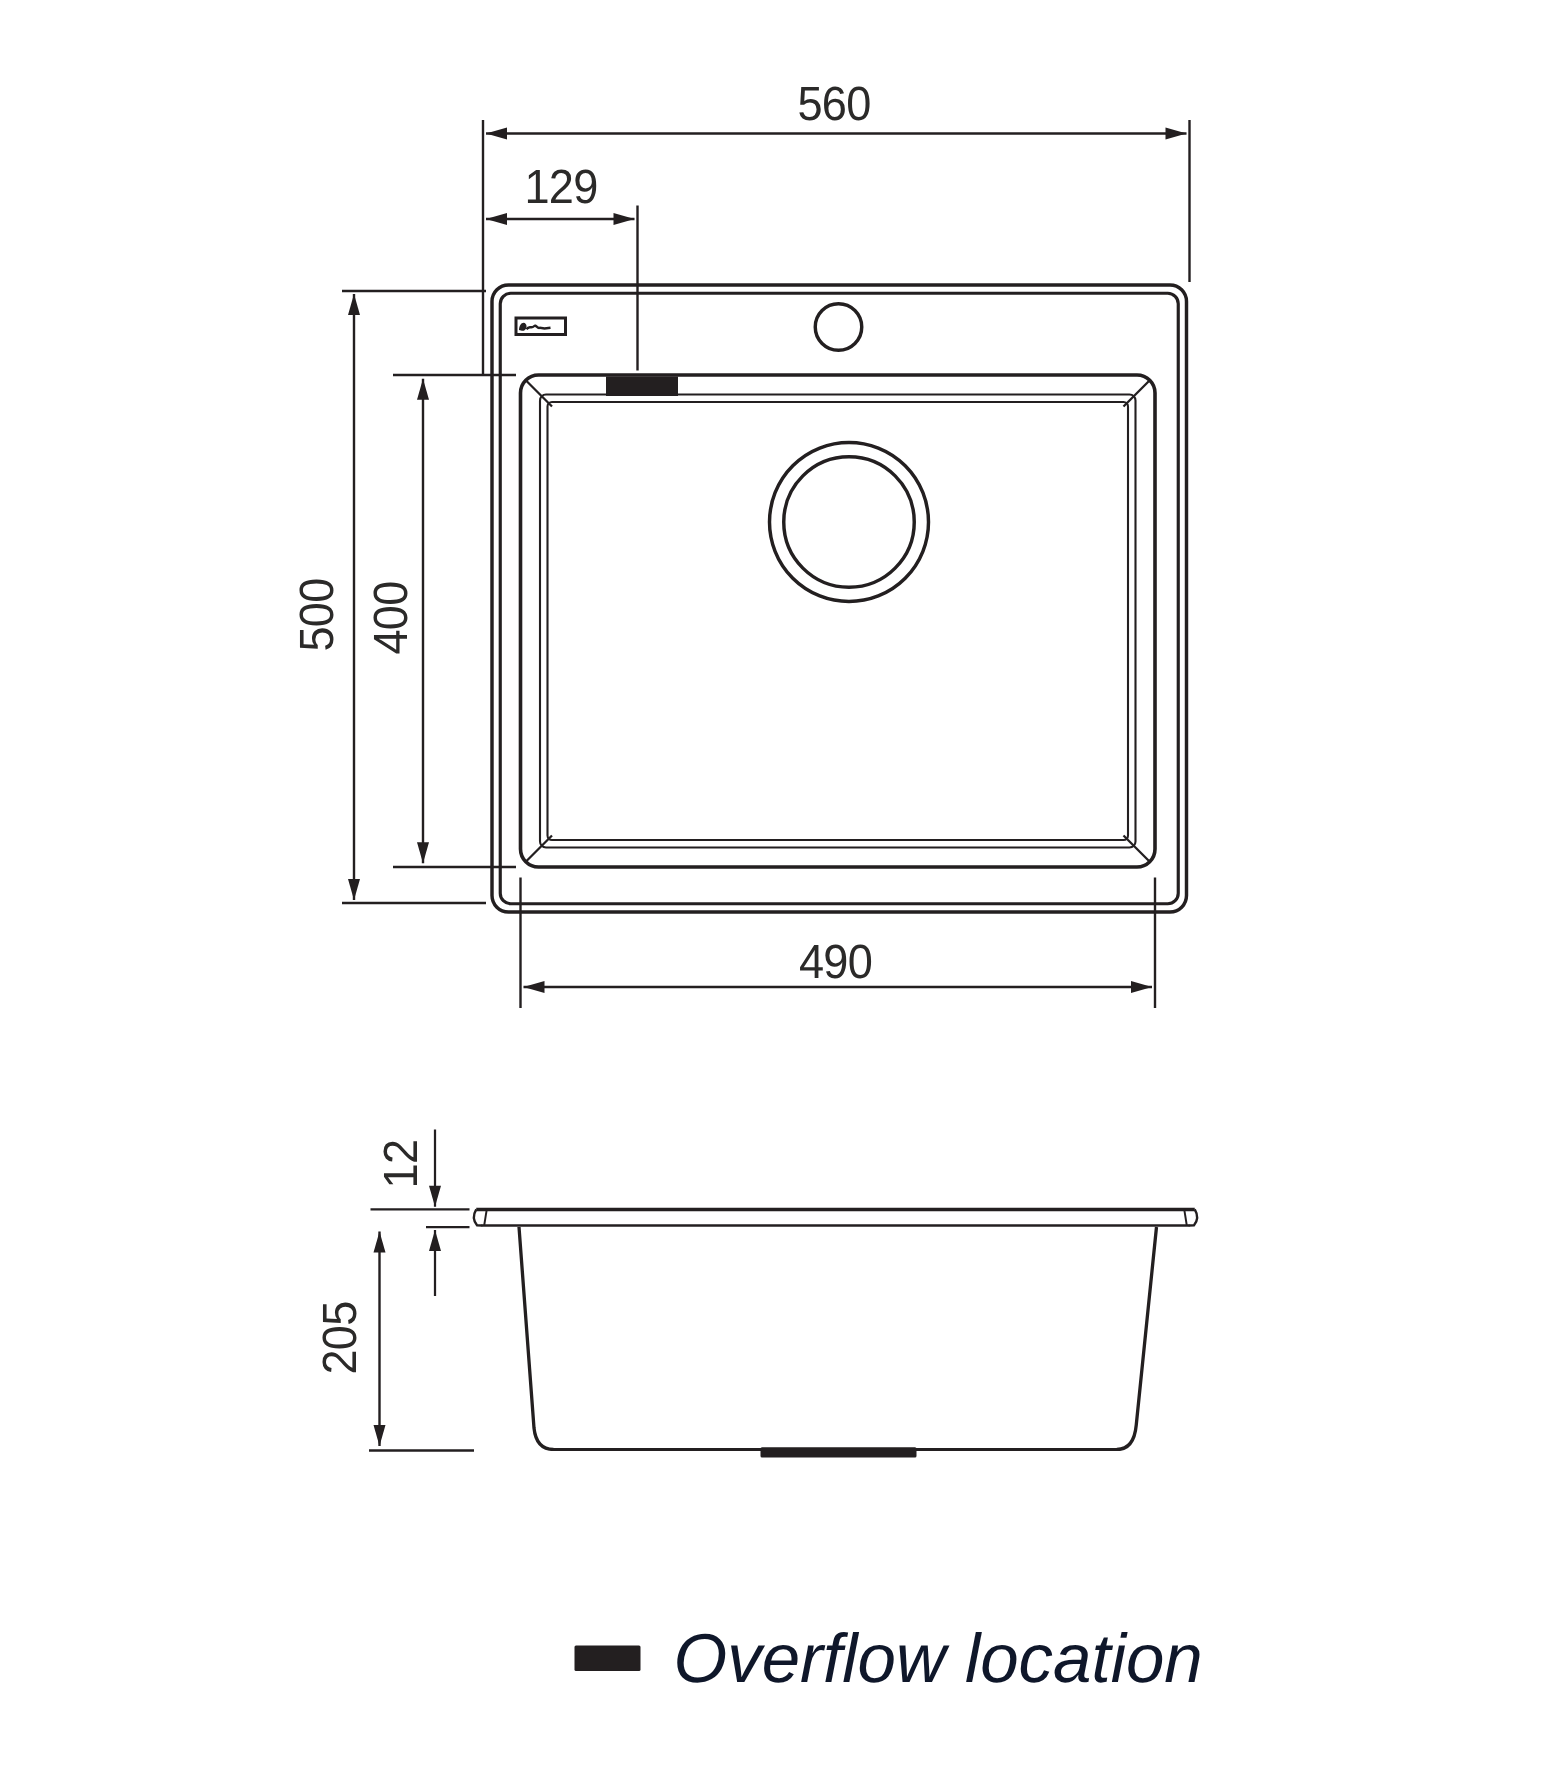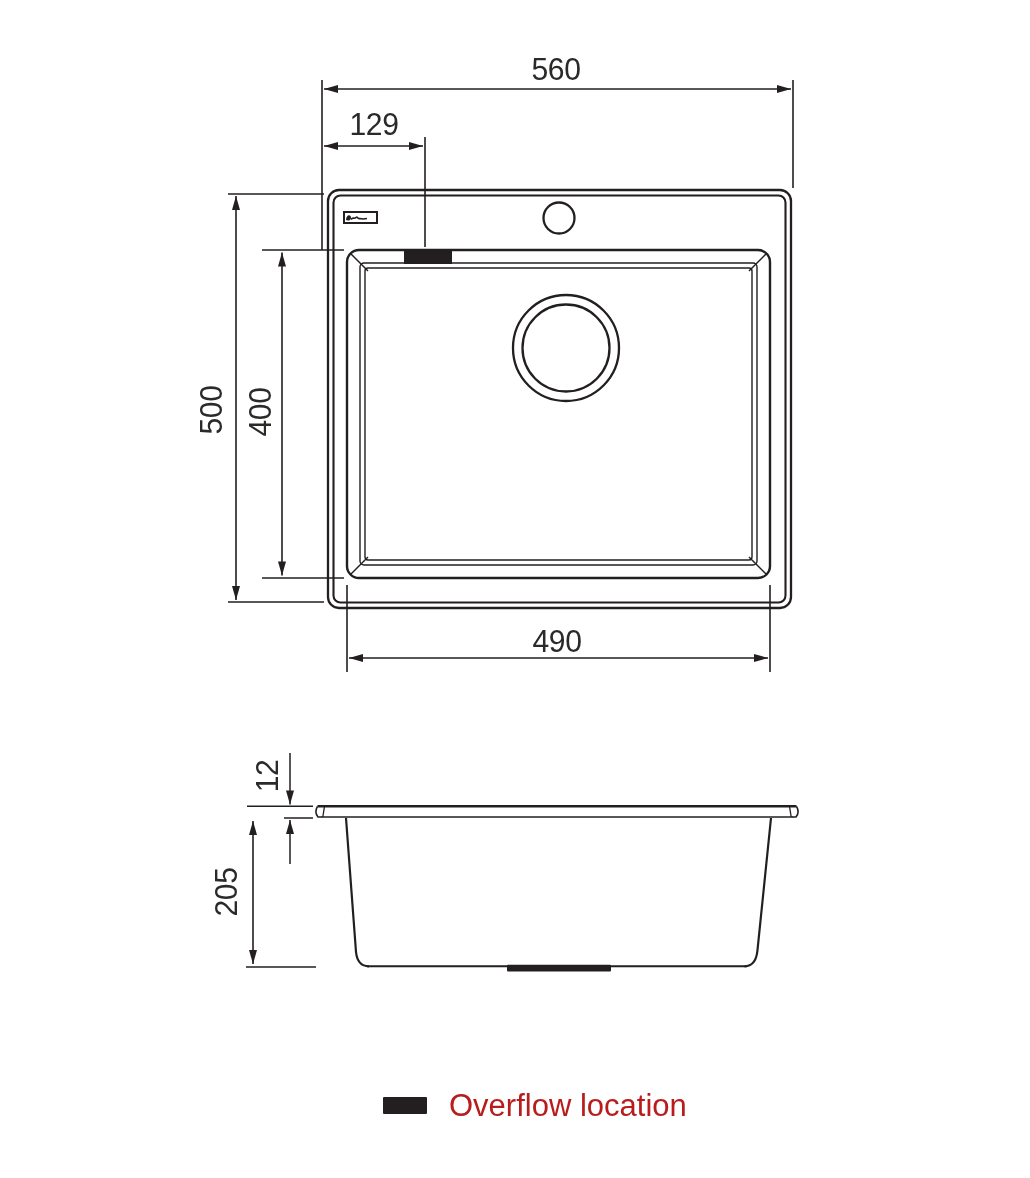--- a/index.html
+++ b/index.html
@@ -32,22 +32,23 @@
   .brand-logo svg{display:block;width:100%;height:100%;}
   .legend{
     position:absolute;left:383px;top:1083px;height:44px;
     display:flex;align-items:center;
   }
   .legend-swatch{
     width:44px;height:17px;background:#231f20;border-radius:1px;
     margin-right:22px;flex:0 0 auto;
   }
   .legend-label{
-    font-size:31px;color:#b91c1c;letter-spacing:0;line-height:1;
+    font-size:46px;color:#0f172a;letter-spacing:0;line-height:1;
     white-space:nowrap;
+    font-style:italic;
   }
 </style>
 </head>
 <body>
 
 <div class="stage">
 
   <svg class="linework" width="1030" height="1178" viewBox="0 0 1030 1178">
     <defs>
       <marker id="ah" markerUnits="userSpaceOnUse" markerWidth="15" markerHeight="9" refX="14.5" refY="4.5" orient="auto-start-reverse">

